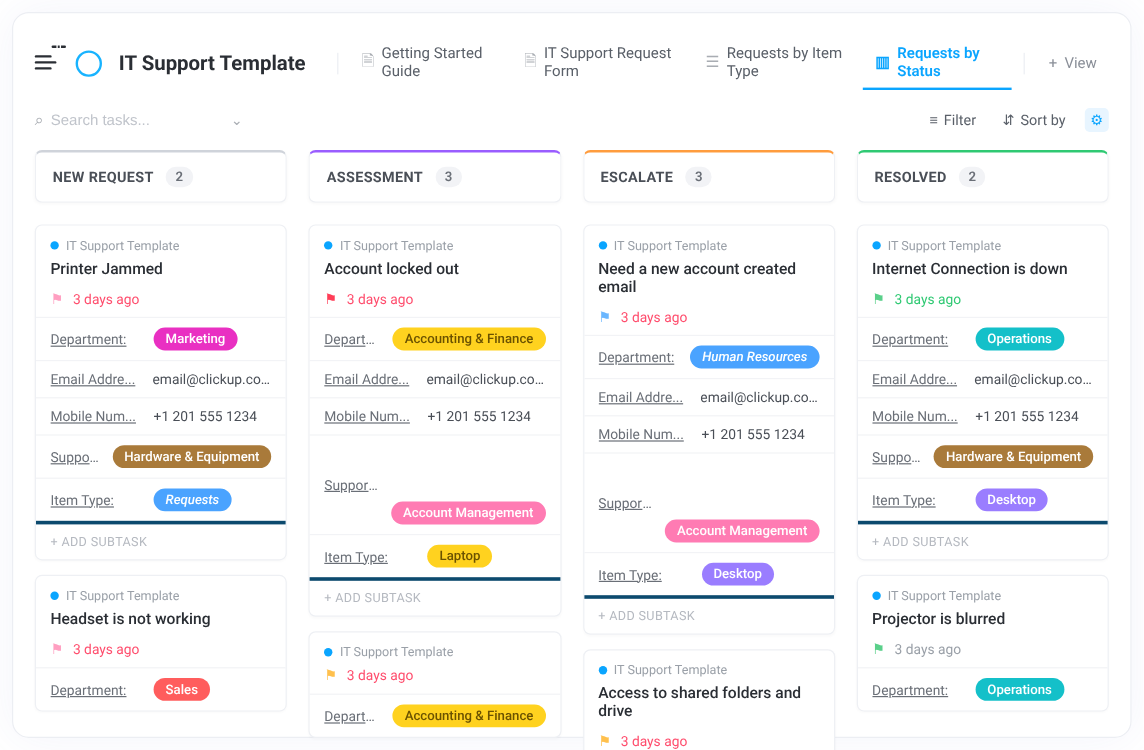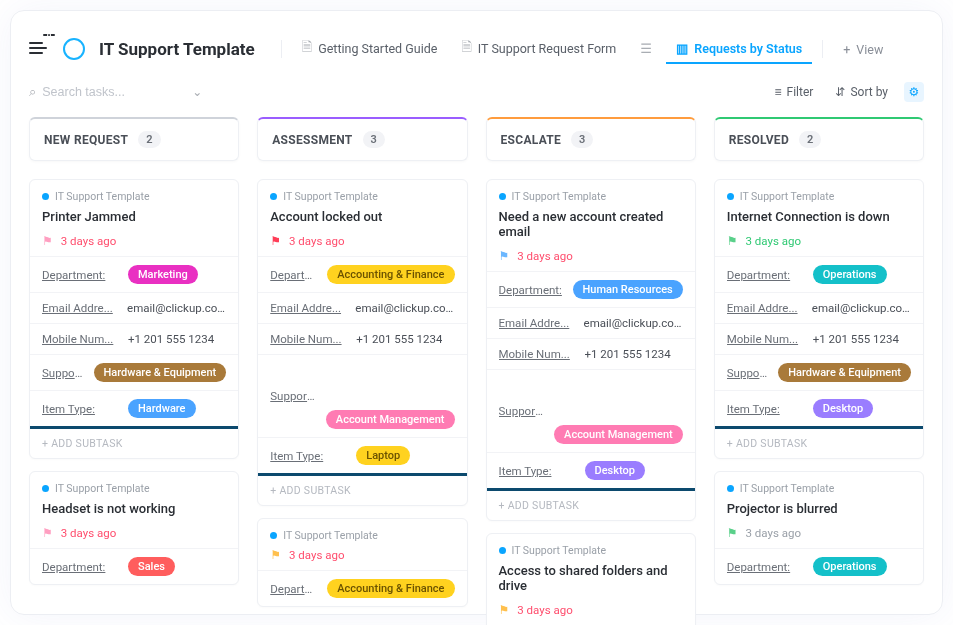--- a/index.html
+++ b/index.html
@@ -42,21 +42,21 @@
   .dot { width:7px; height:7px; border-radius:50%; background:#0aa5ff;}
   .card-title { font-size:13px; color:#2a2e34; font-weight:500; margin-bottom:10px;}
   .flag-row { display:flex; align-items:center; gap:8px; font-size:11.5px;}
   .flag { font-size:12px;}
   .row { display:flex; align-items:center; padding:8px 12px; border-top:1px solid #f2f3f6; font-size:11.5px; gap:8px;}
   .row-label { color:#6a6f77; width:78px; white-space:nowrap; overflow:hidden; text-overflow:ellipsis;text-decoration:underline;}
   .row-val { color:#4a4f57; white-space:nowrap; overflow:hidden; text-overflow:ellipsis;}
   .pill { border-radius:12px; padding:3px 10px; font-size:11px; color:#fff; font-weight:500; white-space:nowrap;}
   .add-sub { padding:8px 12px; border-top:3px solid #0c4a6e; font-size:10.5px; color:#b5b9c0; letter-spacing:.3px;}
   
-  .c-magenta { background:#e930c2;} .c-yellow { background:#ffd21f; color:#6b5200;} .c-blue {background:#4aa3ff;} .c-teal{background:#14c0c9;}
+  .c-magenta { background:#e930c2;} .c-yellow { background:#ffd21f; color:#6b5200;} .c-blue {background:#4aa3ff;font-style:italic;} .c-teal{background:#14c0c9;}
   .c-brown{background:#a97a3a;} .c-pink{background:#ff7bb3;margin-top:47px;} .c-lav{background:#9a7dff;} .c-red{background:#ff5d5d;}
   
   .accent-grey{border-top-color:#cfd3da;align-items:center;} .accent-purple{border-top-color:#9a5dff;} .accent-orange{border-top-color:#ff9c3d;} .accent-green{border-top-color:#2fc973;}
 </style>
 </head>
 <body>
 
 <div class="app">
 
   <div class="topbar">
@@ -74,20 +74,21 @@
       <div class="tab">
         <span class="tab-icon">🗎</span>
         <span>Getting Started Guide</span>
       </div>
       <div class="tab">
         <span class="tab-icon">🗎</span>
         <span>IT Support Request Form</span>
       </div>
       <div class="tab">
         <span class="tab-icon">☰</span>
+        <span>Requests by Item Type</span>
       </div>
       <div class="tab active">
         <span class="tab-icon">▥</span>
         <span>Requests by Status</span>
       </div>
       <div class="vsep"></div>
       <div class="add-view">
         <span>+</span>
         <span>View</span>
       </div>
@@ -142,21 +143,21 @@
           <div class="row">
             <span class="row-label">Mobile Num...</span>
             <span class="row-val">+1 201 555 1234</span>
           </div>
           <div class="row">
             <span class="row-label">Support Nee...</span>
             <span class="pill c-brown">Hardware &amp; Equipment</span>
           </div>
           <div class="row">
             <span class="row-label">Item Type:</span>
-            <span class="pill c-blue">Hardware</span>
+            <span class="pill c-blue">Requests</span>
           </div>
           <div class="add-sub">+ ADD SUBTASK</div>
         </div>
         <div class="card">
           <div class="card-head">
             <div class="proj">
               <span class="dot"></span>
               <span>IT Support Template</span>
             </div>
             <div class="card-title">Headset is not working</div>

